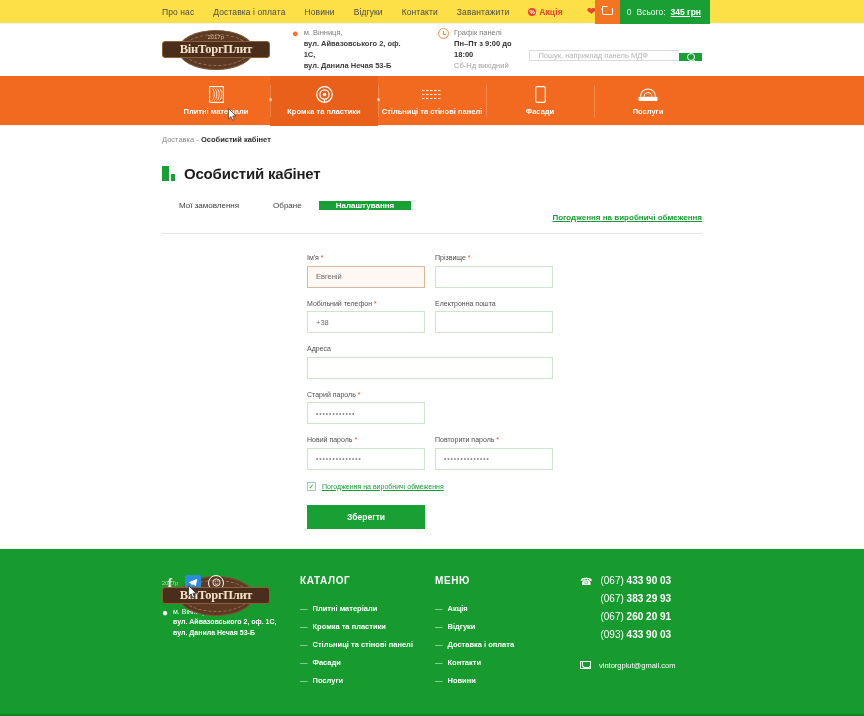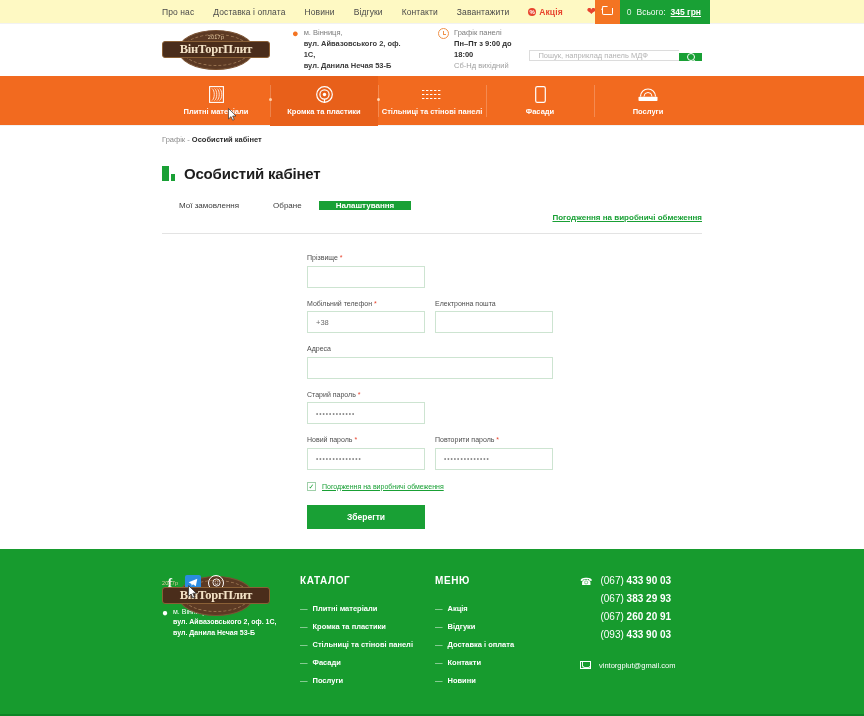--- a/index.html
+++ b/index.html
@@ -6,21 +6,21 @@
   html, body {
     width: 864px; height: 716px;
     font-family: "Liberation Sans", sans-serif;
     background: #ffffff;
     overflow: hidden;
   }
   .page { width: 864px; height: 716px; position: relative; background:#fff; }
 
   
   .topbar {
-    height: 24px; background: #fef9c3; display: flex; align-items: center;
+    height: 24px; background: #fde047; display: flex; align-items: center;
     width: 864px; border-bottom: 1px solid #f2f2f2;
   }
   .topbar-inner { width: 540px; margin: 0 auto; display: flex; align-items: center; height: 24px; position: relative; }
   .topnav { display: flex; align-items: center; gap: 19px; }
   .topnav a {
     font-size: 8.5px; color: #4a4a4a; text-decoration: none; white-space: nowrap;
     letter-spacing: .1px;
   }
   .topnav a.promo { color: #e8442e; font-weight: bold; display: flex; align-items: center; gap: 3px; }
   .promo-dot {
@@ -393,21 +393,21 @@
         <span class="nav-label">Послуги</span>
       </a>
     </div>
   </div>
 
   <svg class="cursor-arrow" viewBox="0 0 9 13">
     <path d="M0.5 0.5 L0.5 11 L3 8.6 L4.6 12.2 L6.2 11.5 L4.7 8 L8 8 Z" fill="#ffffff" stroke="#333" stroke-width="0.7"></path>
   </svg>
 
   <div class="crumbs">
-    <a href="#">Графік</a>
+    <a href="#">Доставка</a>
     <span>-</span>
     <span class="cur">Особистий кабінет</span>
   </div>
 
   <div class="page-title-row">
     <span class="title-mark">
       <span class="b1"></span>
         <span class="b2"></span>
     </span>
     <h1 class="page-title">Особистий кабінет</h1>
@@ -417,20 +417,26 @@
     <a href="#" class="tab">Мої замовлення</a>
     <a href="#" class="tab">Обране</a>
     <a href="#" class="tab active">Налаштування</a>
     <a href="#" class="consent-link">Погодження на виробничі обмеження</a>
   </div>
 
   <div class="form-area">
     <div class="form-inner">
 
       <div class="frow">
+        <div class="fgroup">
+          <label class="flabel">
+            <span>Ім'я</span><span class="req">&nbsp;*</span>
+          </label>
+          <input class="finput hovered" type="text" value="Евгеній" style="">
+        </div>
         <div class="fgroup">
           <label class="flabel">
             <span>Прізвище</span><span class="req">&nbsp;*</span>
           </label>
           <input class="finput" type="text" value="" style="">
         </div>
       </div>
 
       <div class="frow">
         <div class="fgroup">

